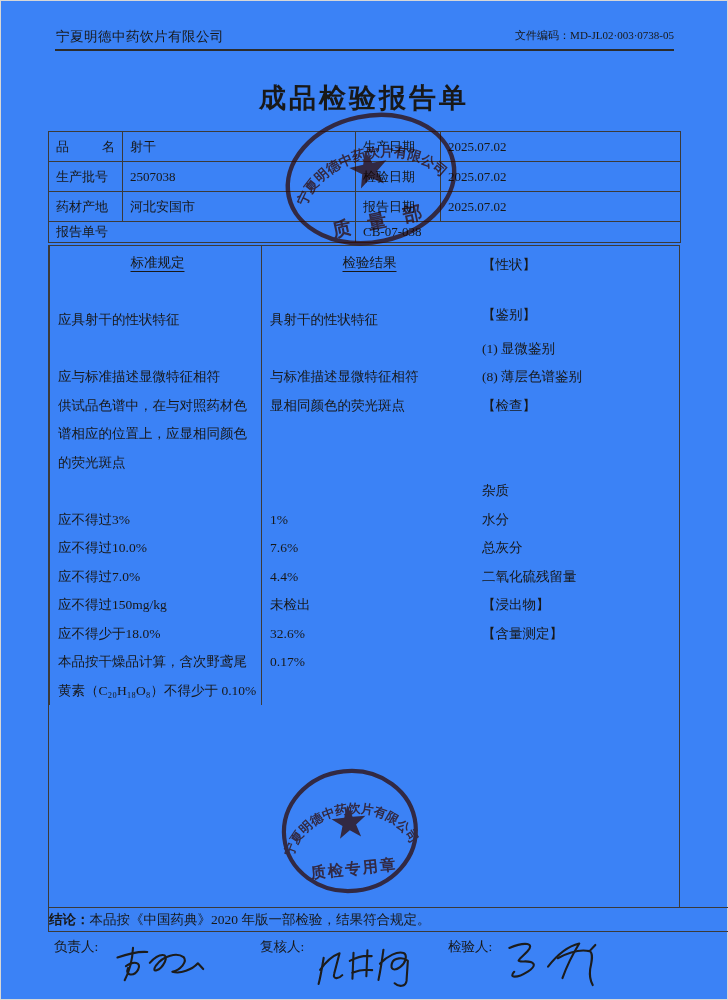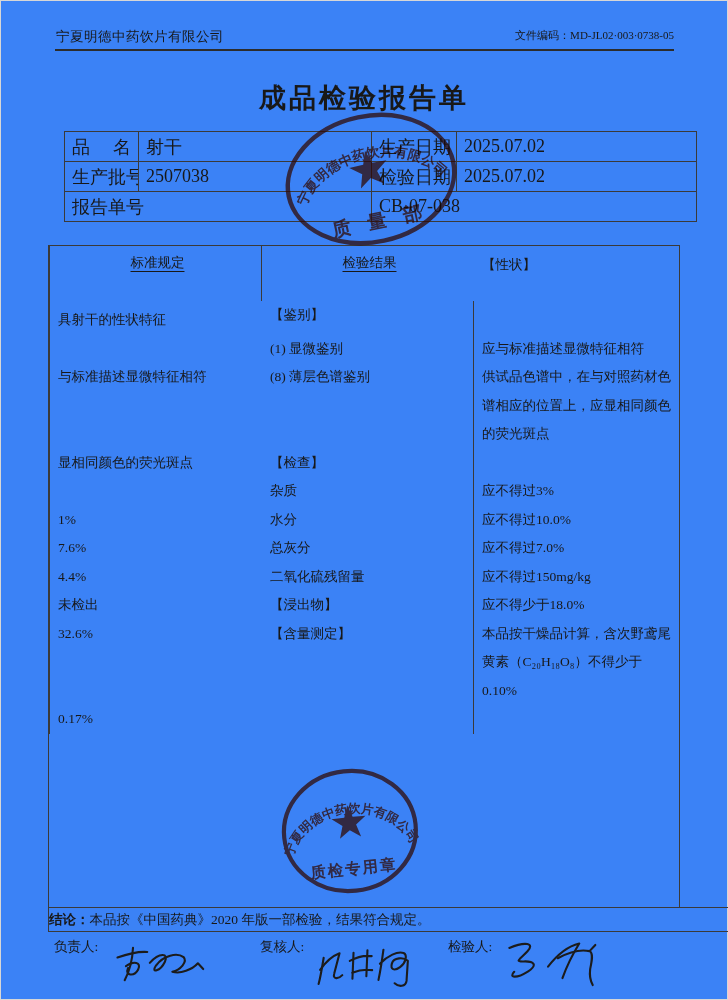--- a/index.html
+++ b/index.html
@@ -15,22 +15,22 @@
     box-shadow:inset 0 0 0 1px #d7d7d7;
   }
   
   .co-name{position:absolute;left:56px;top:28px;font-size:13.5px;letter-spacing:.5px;}
   .doc-code{position:absolute;right:54px;top:28px;font-size:11px;}
   .head-rule{position:absolute;left:55px;right:54px;top:49px;border-top:2.5px solid #2c2c2c;}
   
   .title{position:absolute;left:0;top:80px;width:100%;text-align:center;
          font-size:27px;font-weight:700;letter-spacing:3px;}
   
-  .info-table{position:absolute;left:64px;top:131px;width:632px;
-              border-collapse:collapse;table-layout:fixed;font-size:18px;padding-left:40px;}
+  .info-table{position:absolute;left:48px;top:131px;width:632px;
+              border-collapse:collapse;table-layout:fixed;font-size:13px;padding-left:40px;}
   .info-table td{border:1px solid #3a3a3a;padding:0 7px;white-space:nowrap;overflow:hidden;}
   .info-table tr:nth-child(-n+3) td{height:29px;}
   .info-table tr:nth-child(4) td{height:20px;}
   td.spread{text-align:justify;text-align-last:justify;}
   col.c1{width:74px;} col.c2{width:233px;} col.c3{width:85px;} col.c4{width:240px;}
   
   .main-table{position:absolute;left:48px;top:245px;width:632px;height:663px;
               border:1px solid #3a3a3a;box-sizing:border-box;
               display:grid;grid-template-columns:212px 212px 206px;
               grid-auto-rows:min-content;font-size:13.5px;}
@@ -85,30 +85,37 @@
           <td>生产日期</td>
           <td>2025.07.02</td>
         </tr>
         <tr>
           <td>生产批号</td>
           <td>2507038</td>
           <td>检验日期</td>
           <td>2025.07.02</td>
         </tr>
         <tr>
+          <td>药材产地</td>
+          <td>河北安国市</td>
+          <td>报告日期</td>
+          <td>2025.07.02</td>
+        </tr>
+        <tr>
           <td colspan="2">报告单号</td>
           <td colspan="2">CB-07-038</td>
         </tr>
       </tbody>
   </table>
 
   <div class="main-table">
     <div class="cell hdr c2"><span>标准规定</span></div>
     <div class="cell hdr c3"><span>检验结果</span></div>
   <div class="cell c1 first">【性状】</div>
+      <div class="cell c2 first">应具射干的性状特征</div>
       <div class="cell c3 first">具射干的性状特征</div>
       <div class="cell c1">【鉴别】</div>
       <div class="cell c2"></div>
       <div class="cell c3"></div>
       <div class="cell c1">(1) 显微鉴别</div>
       <div class="cell c2">应与标准描述显微特征相符</div>
       <div class="cell c3">与标准描述显微特征相符</div>
       <div class="cell c1">(8) 薄层色谱鉴别</div>
       <div class="cell c2">供试品色谱中，在与对照药材色谱相应的位置上，应显相同颜色的荧光斑点</div>
       <div class="cell c3">显相同颜色的荧光斑点</div>

